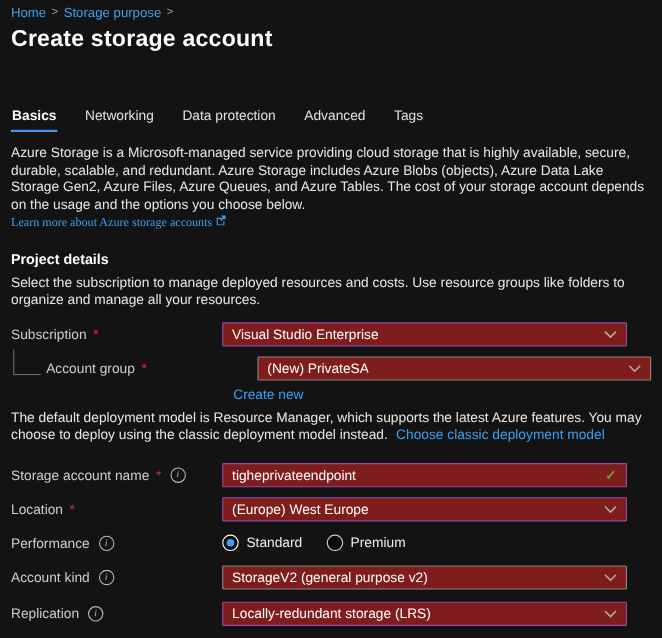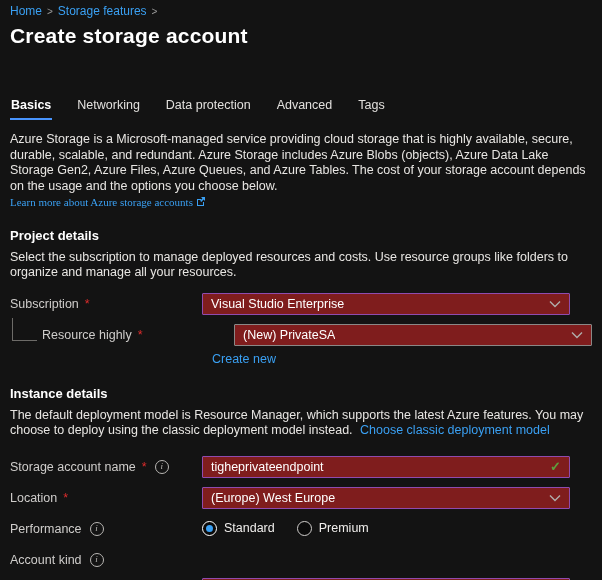--- a/index.html
+++ b/index.html
@@ -69,21 +69,21 @@
   .radio-label{font-size:12.5px;color:#f0eeec;}
 </style>
 </head>
 <body>
 
 <div class="page">
 
   <div class="breadcrumb">
     <a>Home</a>
     <span class="sep">&gt;</span>
-    <a>Storage features</a>
+    <a>Storage purpose</a>
     <span class="sep">&gt;</span>
   </div>
 
   <h1 class="page-title">Create storage account</h1>
 
   <div class="tabs">
     <div class="tab active">Basics</div>
     <div class="tab">Networking</div>
     <div class="tab">Data protection</div>
     <div class="tab">Advanced</div>
@@ -116,39 +116,38 @@
               <polyline points="1,1.5 6,6.5 11,1.5" stroke="#b0aeab" stroke-width="1.4" fill="none"></polyline>
             </svg>
           </span>
       </div>
     </div>
   </div>
 
   <div class="form-row">
     <div class="connector"></div>
     <div class="form-label indent-label">
-      <span>Resource highly</span>
+      <span>Account group</span>
         <span class="req">*</span>
     </div>
     <div class="control">
       <div class="dropdown">
         <span class="dd-value">(New) PrivateSA</span>
         <span class="chev">
             <svg width="12" height="8" viewBox="0 0 12 8">
               <polyline points="1,1.5 6,6.5 11,1.5" stroke="#b0aeab" stroke-width="1.4" fill="none"></polyline>
             </svg>
           </span>
       </div>
     </div>
   </div>
   <div class="create-new">
     <a class="link">Create new</a>
   </div>
 
-  <div class="section-title" style="margin-top:20px;">Instance details</div>
   <div class="section-desc">
     <span>The default deployment model is Resource Manager, which supports the latest Azure features. You may choose to deploy using the classic deployment model instead.</span>
     <a class="link" style="margin-left:4px;">Choose classic deployment model</a>
   </div>
 
   <div class="form-row" style="margin-top:17px;">
     <div class="form-label">
       <span>Storage account name</span>
         <span class="req">*</span>
       <span class="info-icon">i</span>
@@ -197,20 +196,30 @@
         </div>
       </div>
     </div>
   </div>
 
   <div class="form-row" style="margin-top:13px;">
     <div class="form-label">
       <span>Account kind</span>
       <span class="info-icon">i</span>
     </div>
+    <div class="control">
+      <div class="dropdown">
+        <span class="dd-value">StorageV2 (general purpose v2)</span>
+        <span class="chev">
+            <svg width="12" height="8" viewBox="0 0 12 8">
+              <polyline points="1,1.5 6,6.5 11,1.5" stroke="#b0aeab" stroke-width="1.4" fill="none"></polyline>
+            </svg>
+          </span>
+      </div>
+    </div>
   </div>
 
   <div class="form-row" style="margin-top:11px;">
     <div class="form-label">
       <span>Replication</span>
       <span class="info-icon">i</span>
     </div>
     <div class="control">
       <div class="dropdown purple">
         <span class="dd-value">Locally-redundant storage (LRS)</span>

